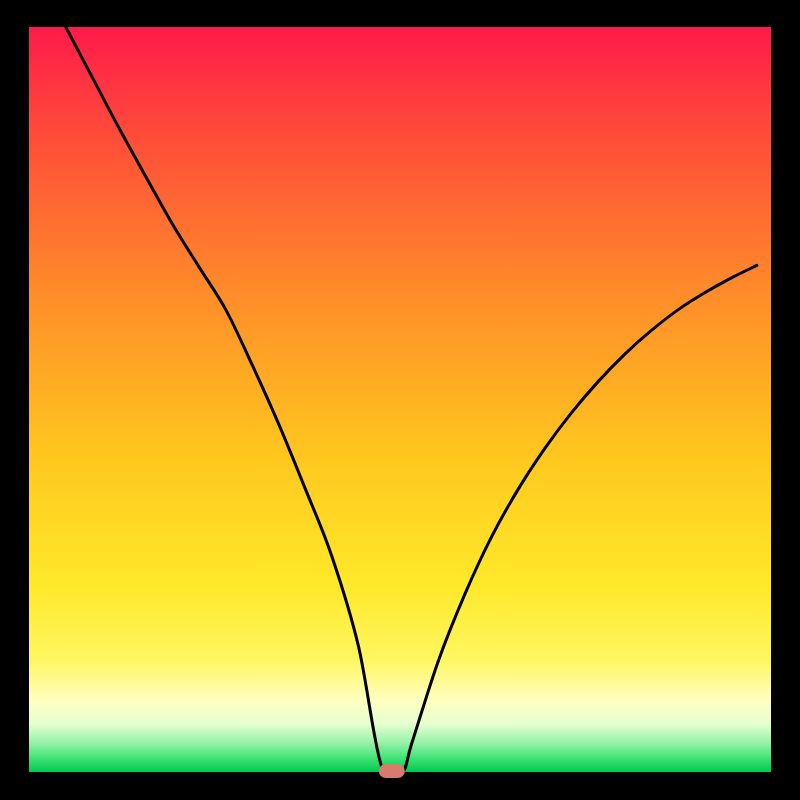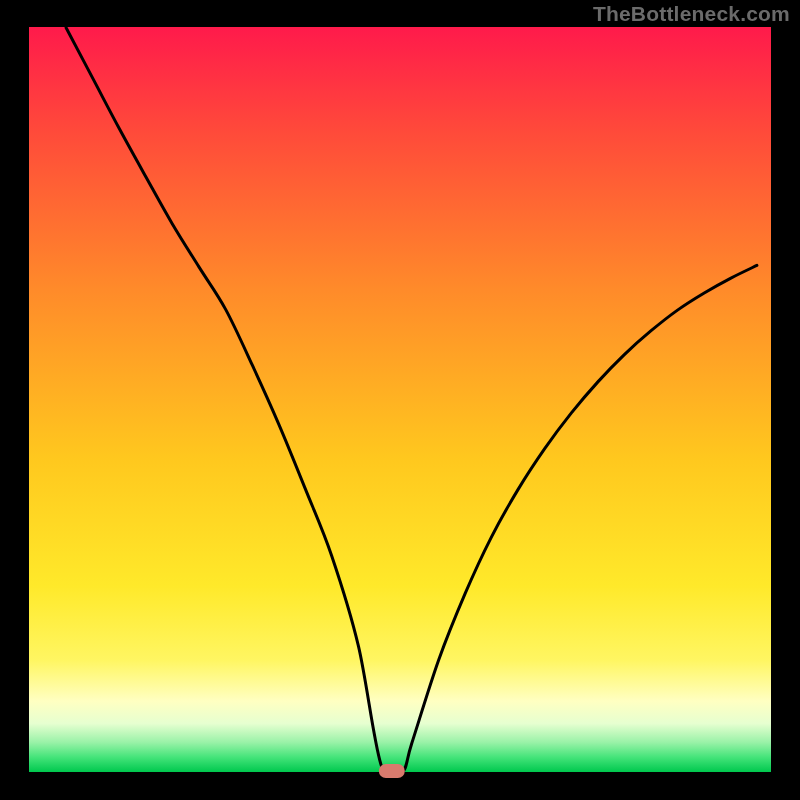--- a/index.html
+++ b/index.html
@@ -56,14 +56,13 @@
     </linearGradient>
   </defs>
 
   <rect id="plot-bg" x="29" y="27" width="742" height="745" fill="url(#heat)"></rect>
 
   <path id="curve" fill="none" stroke="#000" stroke-width="3" stroke-linecap="round" stroke-linejoin="round" d="M 66.10 27.74 C 70.55 36.19, 83.91 61.52, 92.81 78.41 C 101.72 95.29, 110.62 112.55, 119.52 129.06 C 128.43 145.58, 137.46 161.72, 146.24 177.49 C 155.02 193.26, 163.43 208.78, 172.21 223.68 C 180.99 238.58, 190.01 252.61, 198.92 266.89 C 207.82 281.17, 216.73 292.97, 225.63 309.36 C 234.53 325.75, 243.44 345.98, 252.34 365.23 C 261.25 384.48, 270.27 404.34, 279.05 424.83 C 287.83 445.32, 296.24 466.30, 305.02 488.15 C 313.80 510.01, 322.83 529.63, 331.74 555.95 C 340.64 582.27, 350.16 611.08, 358.45 646.10 C 366.73 681.11, 374.15 745.06, 381.45 766.04 C 388.75 787.02, 397.16 775.85, 402.23 772.00 C 407.30 768.15, 405.81 761.57, 411.87 742.94 C 417.93 724.32, 429.68 685.21, 438.58 660.25 C 447.49 635.29, 456.52 613.69, 465.30 593.20 C 474.08 572.71, 482.49 554.58, 491.27 537.33 C 500.05 520.07, 509.07 504.42, 517.98 489.64 C 526.88 474.87, 535.79 461.46, 544.69 448.67 C 553.59 435.88, 562.50 424.09, 571.40 412.91 C 580.31 401.74, 589.33 391.31, 598.11 381.62 C 606.89 371.94, 615.30 363.24, 624.08 354.80 C 632.86 346.36, 641.89 338.41, 650.80 330.96 C 659.70 323.51, 668.60 316.43, 677.51 310.10 C 686.41 303.77, 695.32 298.30, 704.22 292.96 C 713.12 287.63, 722.15 282.66, 730.93 278.07 C 739.71 273.47, 752.57 267.51, 756.90 265.40"></path>
 
   <rect id="min-marker" rx="7" ry="7" width="26" height="14" fill="#d87a6d" x="378.8" y="764.0"></rect>
 </svg>
 
-<div class="watermark">TheBottleneck.com</div>
 </div>
 
 </body></html>

